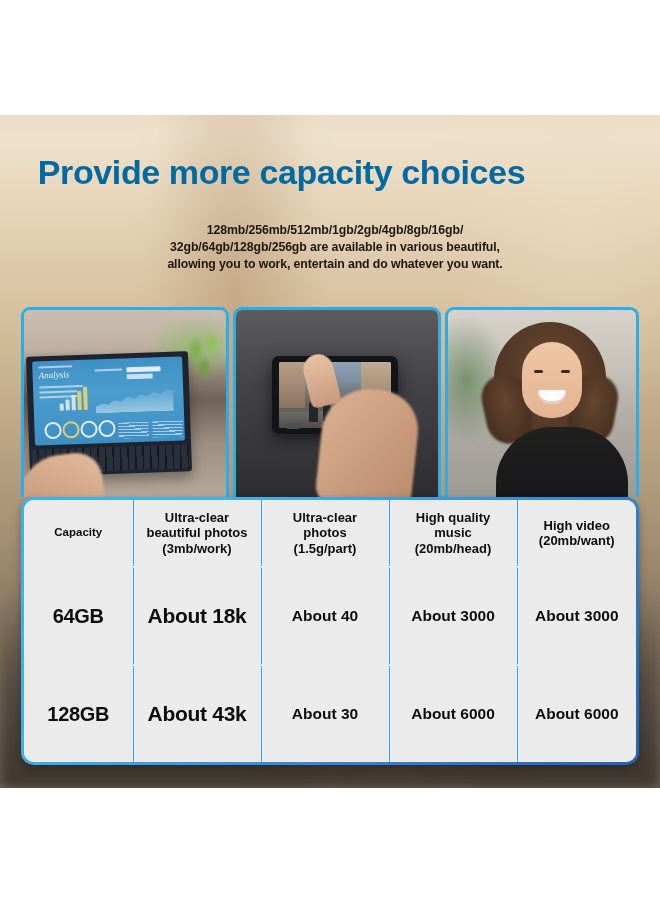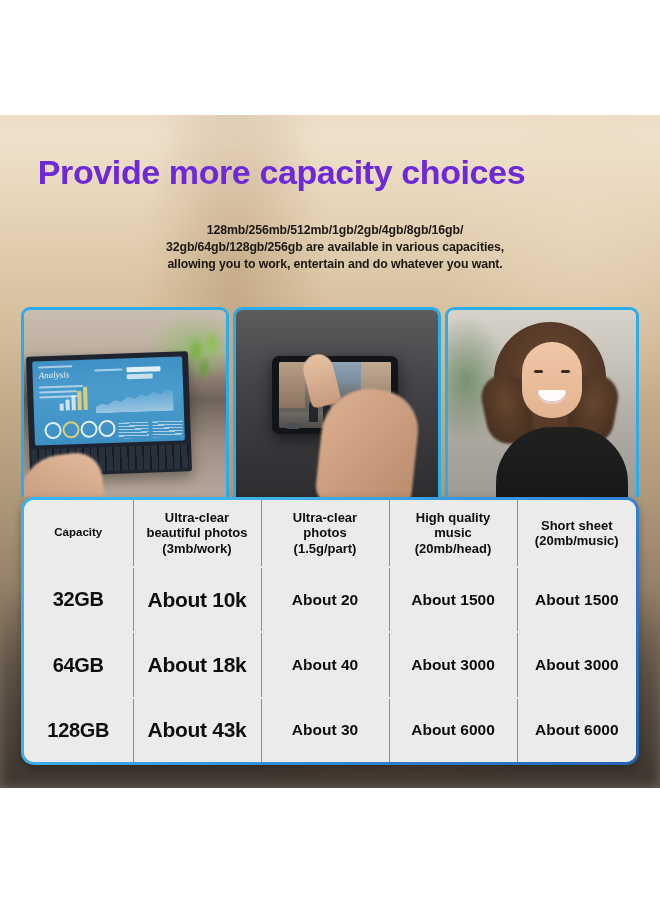--- a/index.html
+++ b/index.html
@@ -78,21 +78,21 @@
   
   #headline {
     position: absolute;
     left: 0;
     top: 155px;
     width: 563px;
     text-align: center;
     font-size: 34px;
     font-weight: 700;
     letter-spacing: -0.4px;
-    color: #6d28d9;
+    color: #0369a1;
     line-height: 1.05;
     white-space: nowrap;
   }
 
   #subcopy {
     position: absolute;
     left: 150px;
     top: 222px;
     width: 370px;
     text-align: center;
@@ -408,21 +408,21 @@
 
 <div id="page">
 
   <div id="bg-band">
     <div id="bg-wood"></div>
     <div id="bg-dark"></div>
   </div>
 
   <div id="headline">Provide more capacity choices</div>
 
-  <div id="subcopy">128mb/256mb/512mb/1gb/2gb/4gb/8gb/16gb/ 32gb/64gb/128gb/256gb are available in various capacities, allowing you to work, entertain and do whatever you want.</div>
+  <div id="subcopy">128mb/256mb/512mb/1gb/2gb/4gb/8gb/16gb/ 32gb/64gb/128gb/256gb are available in various beautiful, allowing you to work, entertain and do whatever you want.</div>
 
   <div id="panels">
 
     <div class="panel" id="panel-laptop">
       <div class="panel-inner scene-laptop">
         <div class="plant"></div>
         <div class="laptop-body">
           <div class="laptop-screen">
             <div class="dash-tiny" style="left:6px; top:5px; width:34px;"></div>
             <div class="dash-title">Analysis</div>
@@ -508,33 +508,26 @@
             <span>Ultra-clear</span><br>
             <span>photos</span><br>
             <span>(1.5g/part)</span>
           </th>
           <th>
             <span>High quality</span><br>
             <span>music</span><br>
             <span>(20mb/head)</span>
           </th>
           <th>
-            <span>Short sheet</span><br>
-            <span>(20mb/music)</span>
+            <span>High video</span><br>
+            <span>(20mb/want)</span>
           </th>
         </tr>
       </thead>
       <tbody>
-        <tr>
-          <td class="cap-cell">32GB</td>
-          <td class="big-cell">About 10k</td>
-          <td class="mid-cell">About 20</td>
-          <td class="mid-cell">About 1500</td>
-          <td class="mid-cell">About 1500</td>
-        </tr>
         <tr>
           <td class="cap-cell">64GB</td>
           <td class="big-cell">About 18k</td>
           <td class="mid-cell">About 40</td>
           <td class="mid-cell">About 3000</td>
           <td class="mid-cell">About 3000</td>
         </tr>
         <tr>
           <td class="cap-cell">128GB</td>
           <td class="big-cell">About 43k</td>

